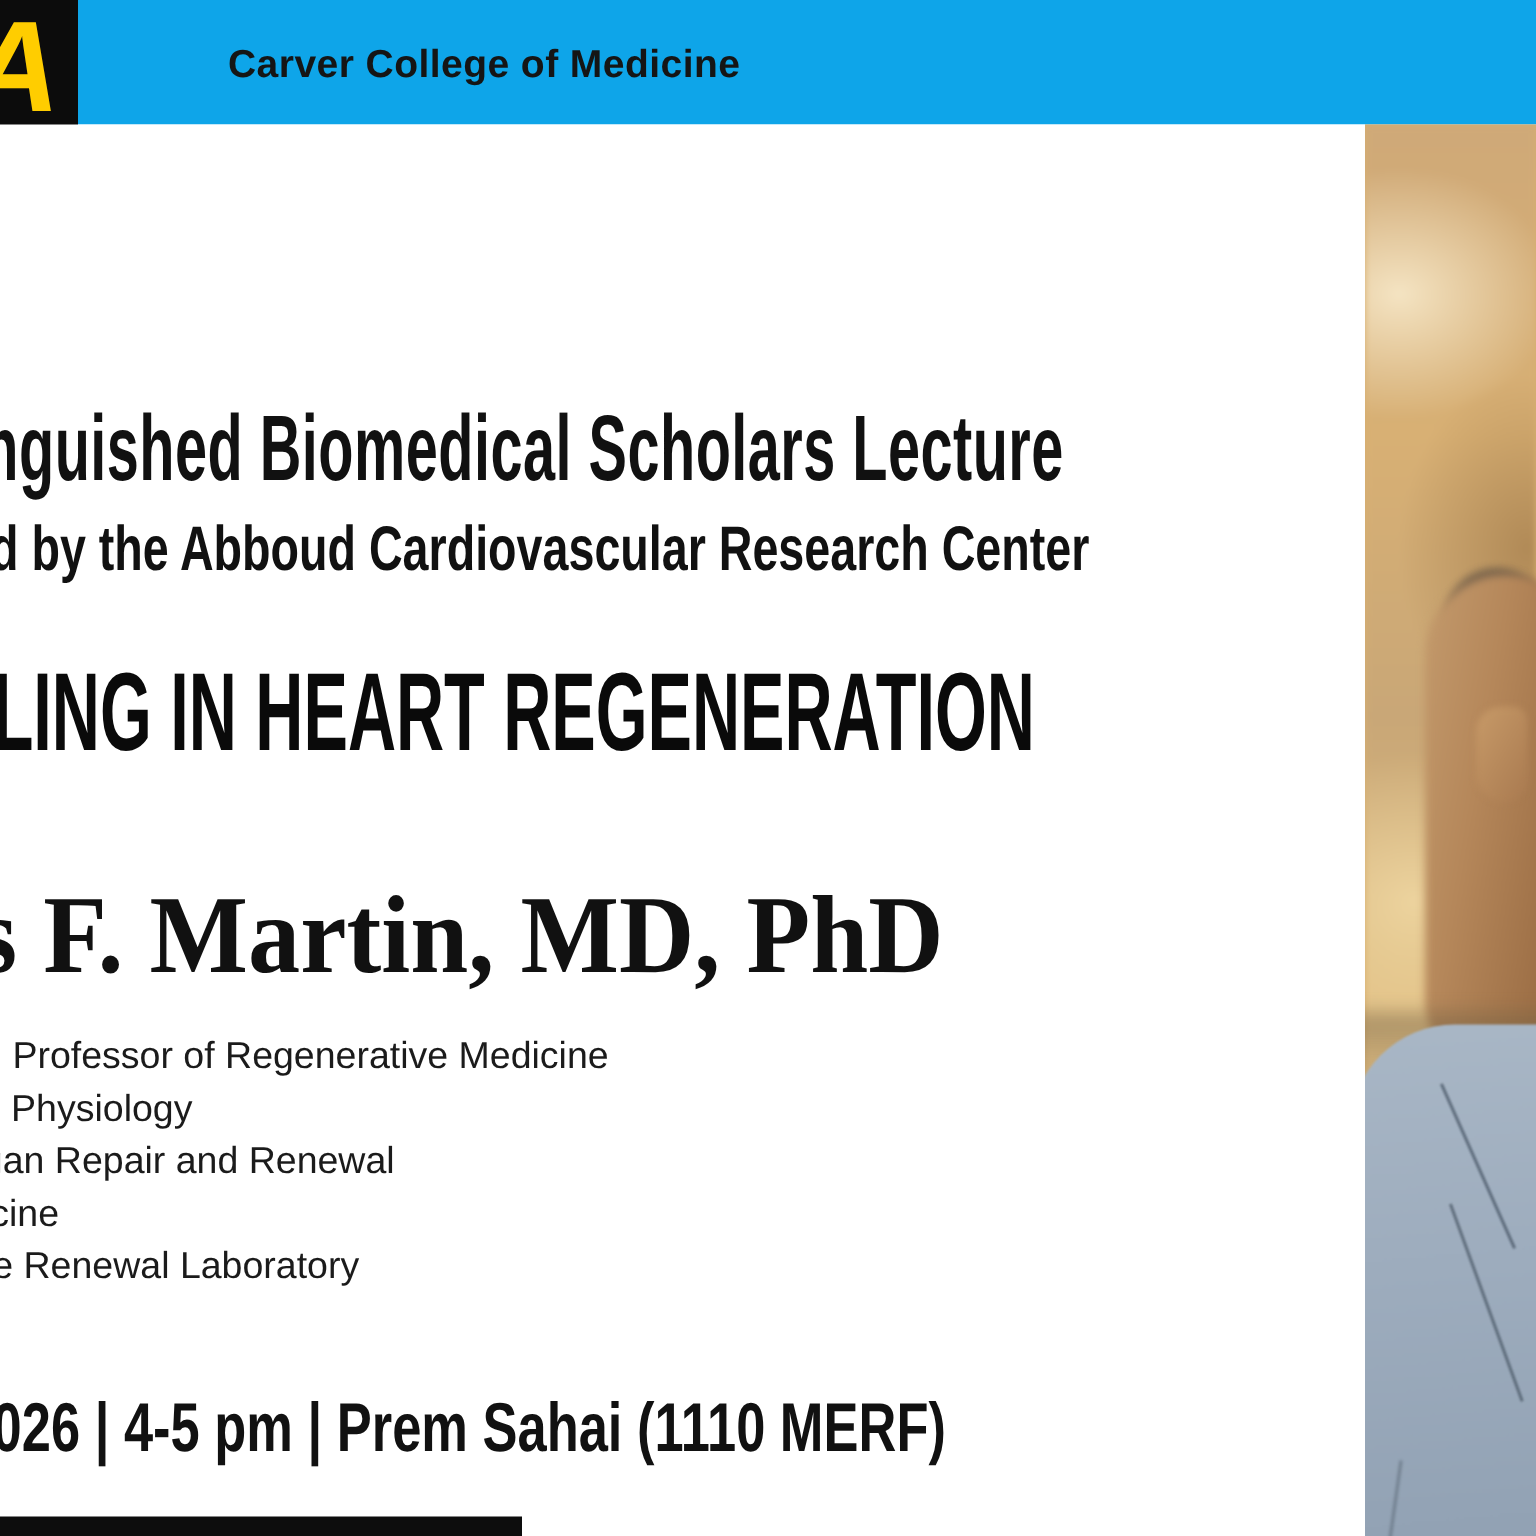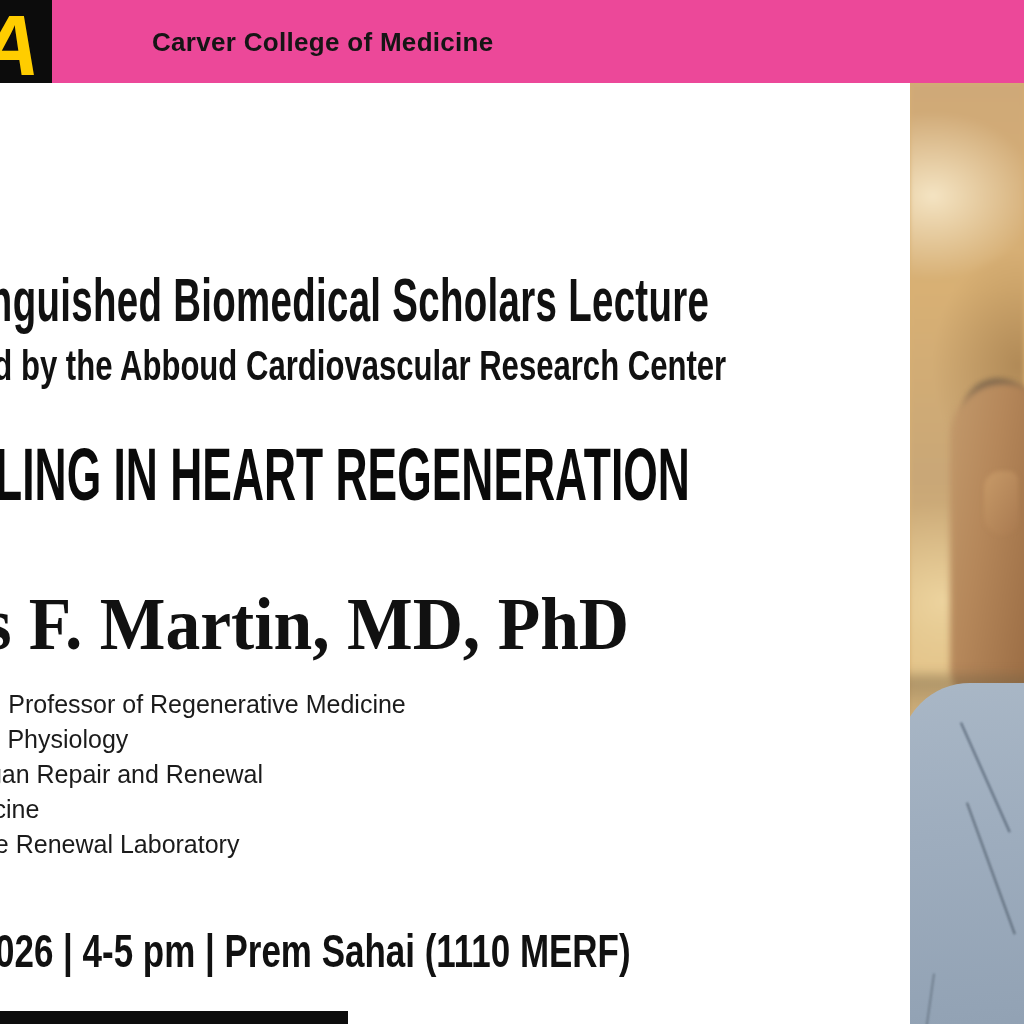--- a/index.html
+++ b/index.html
@@ -25,21 +25,21 @@
     overflow: hidden;
   }
 
   
   .header-band {
     position: absolute;
     left: 52px;
     top: 0;
     width: 972px;
     height: 83px;
-    background: #ec4899;
+    background: #0ea5e9;
   }
   .header-title {
     position: absolute;
     left: 100px;
     top: 27px;
     font-size: 26px;
     font-weight: bold;
     letter-spacing: 0.3px;
     color: #151515;
     white-space: nowrap;

